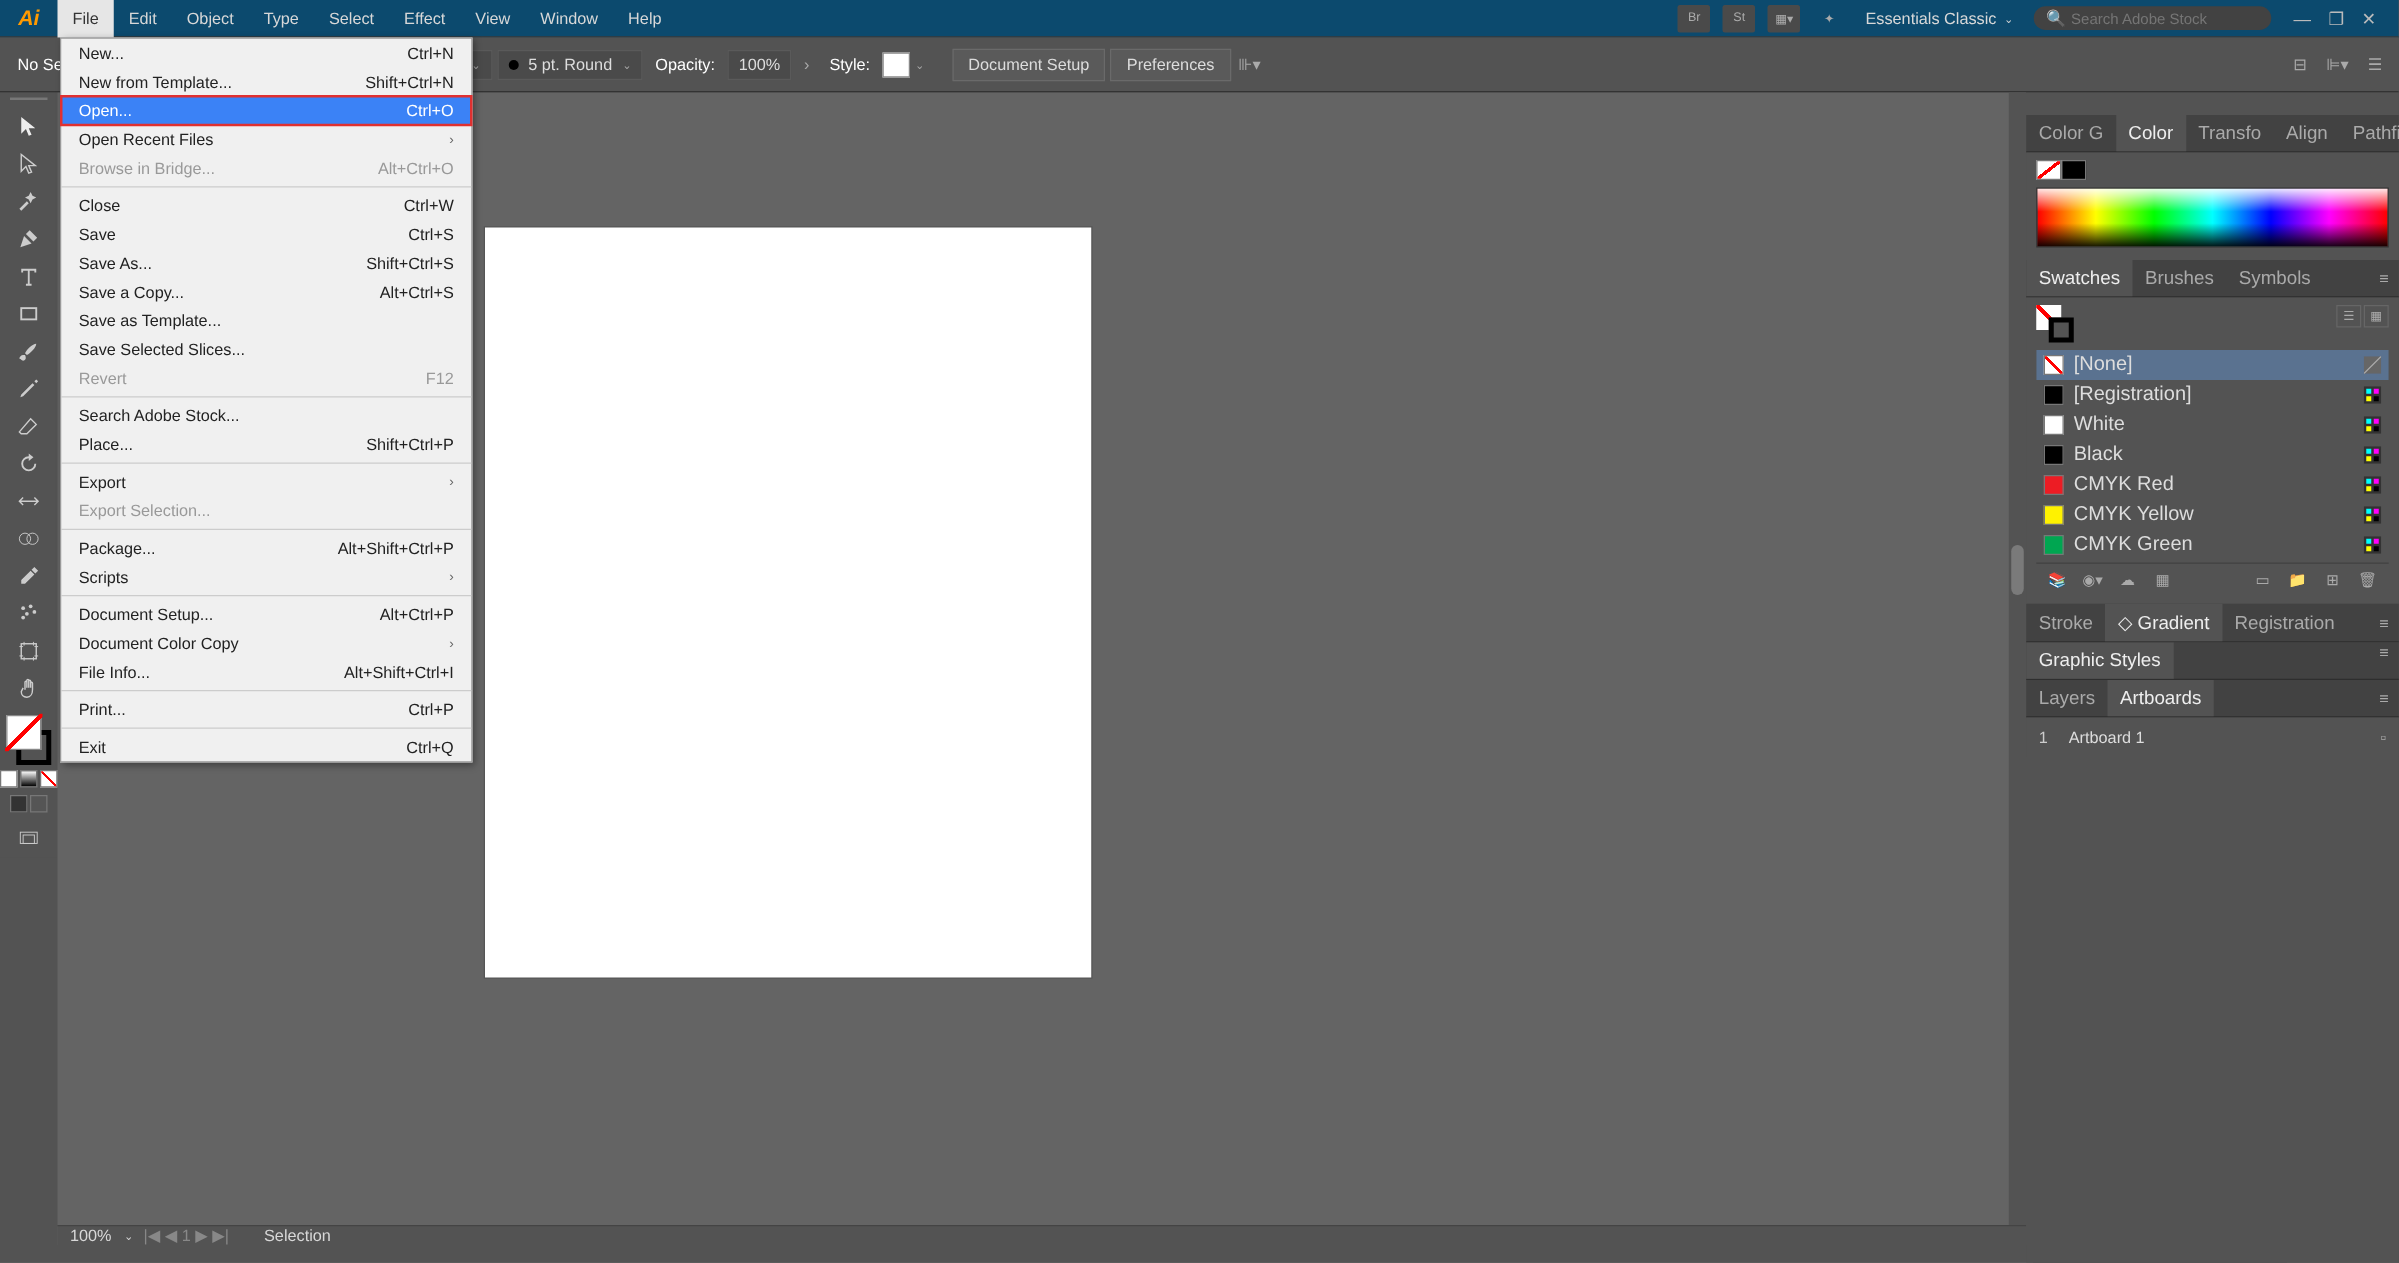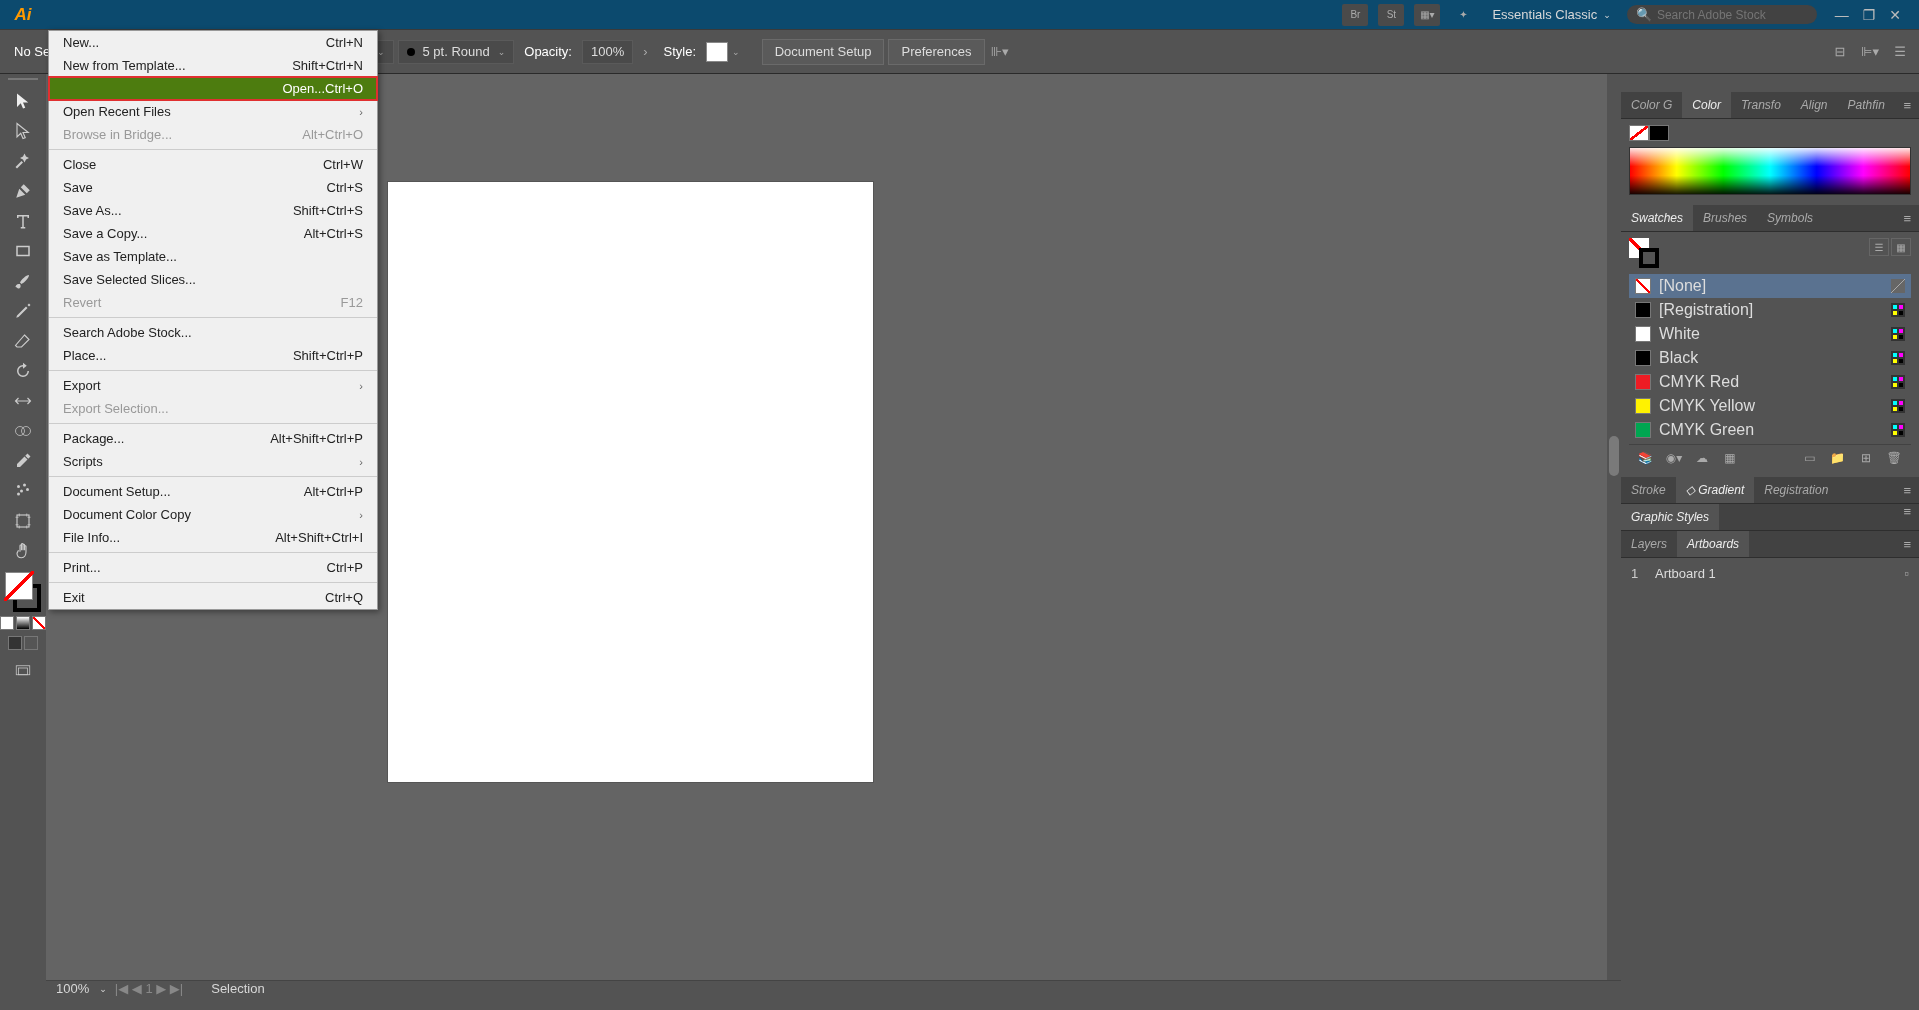--- a/index.html
+++ b/index.html
@@ -40,35 +40,35 @@
 .fs-fill { position: absolute; top: 0; left: 2px; width: 28px; height: 28px; background: #fff; border: 1px solid #888; }
 .fs-fill::after { content: ''; position: absolute; top: -2px; right: -2px; bottom: -2px; left: -2px; background: linear-gradient(to bottom right, transparent 46%, red 46%, red 54%, transparent 54%); }
 .fs-stroke { position: absolute; bottom: 0; right: 2px; width: 28px; height: 28px; background: #535353; border: 4px solid #000; }
 .mini-swatches { display: flex; margin-top: 4px; gap: 2px; }
 .mini-sw { width: 14px; height: 14px; border: 1px solid #777; }
 
 
 .dropdown { position: absolute; left: 48px; top: 30px; width: 330px; background: #f0f0f0; border: 1px solid #999; box-shadow: 2px 2px 6px rgba(0,0,0,0.4); z-index: 1000; }
 .dd-item { display: flex; justify-content: space-between; padding: 4px 14px; color: #222; cursor: pointer; font-size: 13px; align-items: center; }
 .dd-item.disabled { color: #999; }
-.dd-item.highlighted { background: #4d7c0f; color: #fff; outline: 2px solid #e03030; outline-offset: -1px; justify-content: flex-end; }
+.dd-item.highlighted { background: #3b82f6; color: #fff; outline: 2px solid #e03030; outline-offset: -1px; }
 .dd-sep { height: 1px; background: #ccc; margin: 3px 0; }
 .dd-sub { color: #666; font-size: 11px; }
 
 
 .canvas-area { position: absolute; left: 46px; top: 74px; right: 298px; bottom: 14px; background: #646464; }
 .artboard { position: absolute; left: 342px; top: 108px; width: 485px; height: 600px; background: #fff; box-shadow: 0 0 0 1px #555; }
 .scroll-h { position: absolute; bottom: 0; left: 0; right: 0; height: 16px; background: #535353; border-top: 1px solid #444; display: flex; align-items: center; }
 .scroll-v { position: absolute; right: 0; top: 0; bottom: 16px; width: 14px; background: #535353; }
 .scroll-thumb-v { position: absolute; top: 40%; width: 10px; left: 2px; height: 40px; background: #7a7a7a; border-radius: 5px; }
 
 
 .right-panels { position: absolute; right: 0; top: 74px; width: 298px; bottom: 0; background: #535353; display: flex; flex-direction: column; }
 .panel-tabs { display: flex; background: #424242; border-bottom: 1px solid #2e2e2e; align-items: center; }
-.panel-tab { padding: 6px 10px; color: #aaa; cursor: pointer; font-size: 12px; white-space: nowrap; font-style: italic; }
+.panel-tab { padding: 6px 10px; color: #aaa; cursor: pointer; font-size: 15px; white-space: nowrap; }
 .panel-tab.active { background: #535353; color: #eee; }
 .panel-body { background: #535353; }
 .panel-icon-right { margin-left: auto; padding: 0 8px; color: #aaa; cursor: pointer; }
 
 
 .color-panel { padding: 6px 8px 10px; }
 .color-chips { display: flex; gap: 0; margin-bottom: 6px; }
 .color-chip { width: 20px; height: 16px; border: 1px solid #777; }
 .chip-none { background: #fff; position: relative; }
 .chip-none::after { content: ''; position: absolute; inset: 0; background: linear-gradient(to bottom right, transparent 44%, red 44%, red 56%, transparent 56%); }
@@ -103,20 +103,31 @@
 .ro-icon { width: 22px; height: 20px; color: #aaa; display: flex; align-items: center; justify-content: center; }
 
 .stroke-none-diag { background: #fff; position: relative; }
 .stroke-none-diag::after { content:''; position:absolute; inset:0; background: linear-gradient(to top right, transparent 44%, red 44%, red 56%, transparent 56%); }
 </style>
 </head>
 <body>
 
 <div class="menubar">
   <div class="ai-logo">Ai</div>
+  <div id="menu-items" style="display: flex;">
+      <div class="menu-item active">File</div>
+      <div class="menu-item">Edit</div>
+      <div class="menu-item">Object</div>
+      <div class="menu-item">Type</div>
+      <div class="menu-item">Select</div>
+      <div class="menu-item">Effect</div>
+      <div class="menu-item">View</div>
+      <div class="menu-item">Window</div>
+      <div class="menu-item">Help</div>
+    </div>
   <div class="menubar-right">
     <div class="icon-box">Br</div>
     <div class="icon-box">St</div>
     <div class="icon-box">▦▾</div>
     <div class="icon-box" style="background:transparent">✦</div>
     <div class="workspace-dd">
       <span>Essentials Classic</span>
       <span class="chev">⌄</span>
     </div>
     <div class="search-stock">

